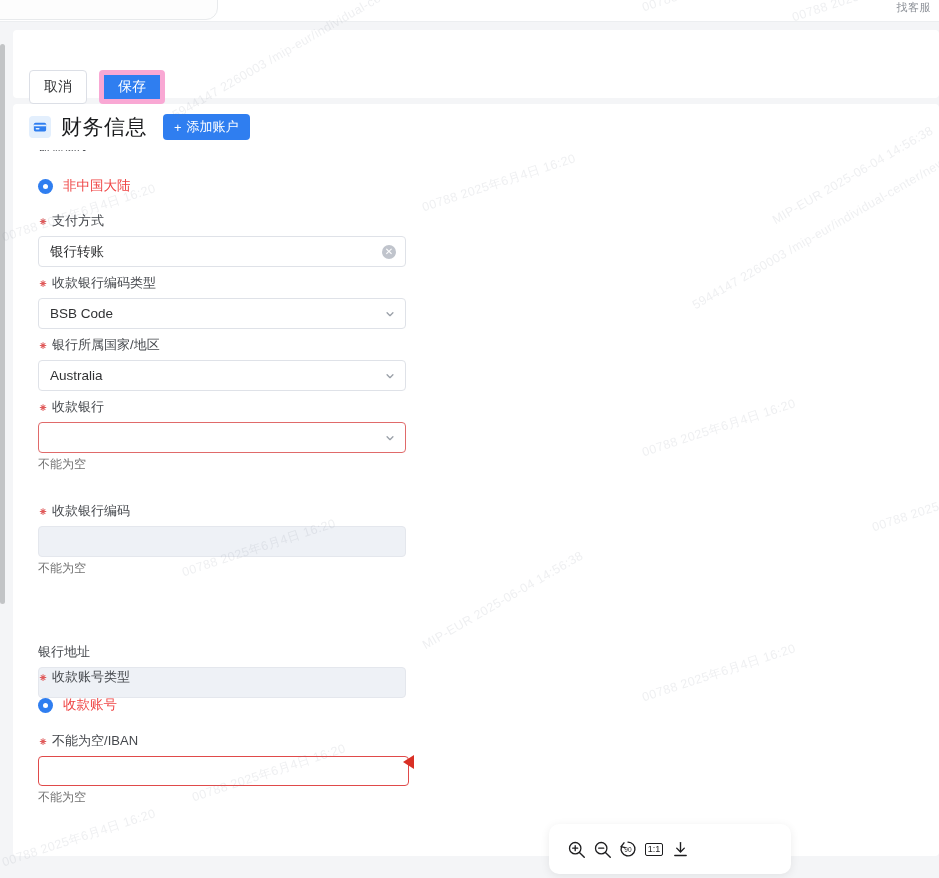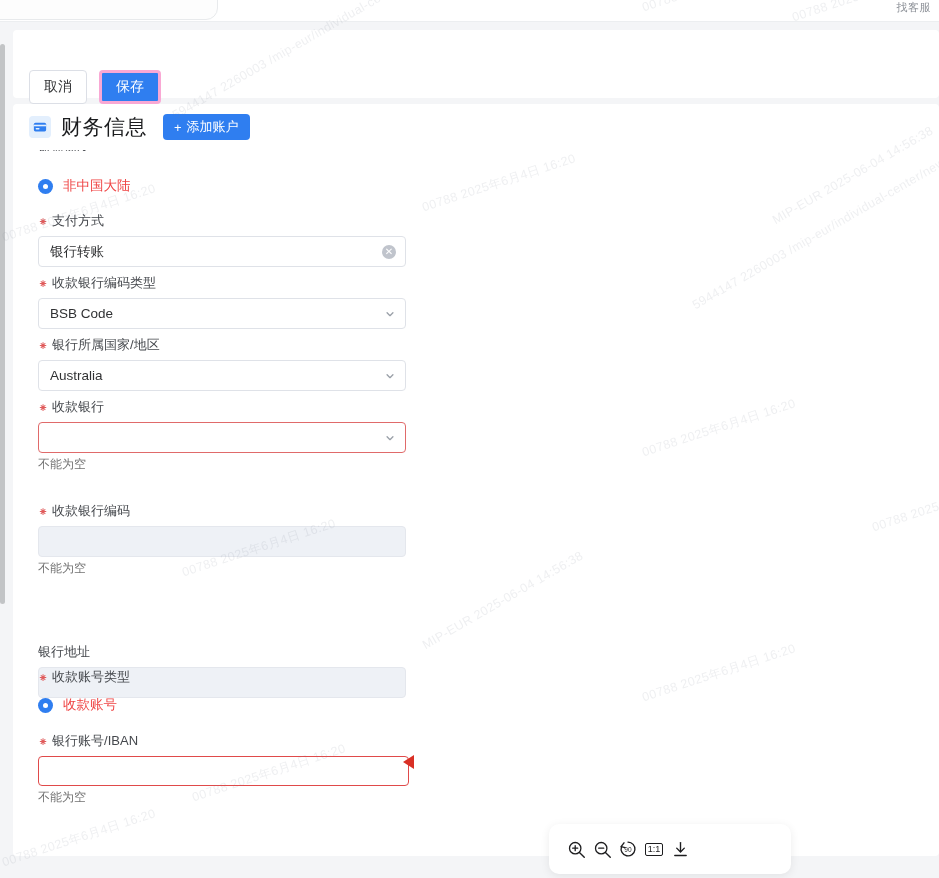--- a/index.html
+++ b/index.html
@@ -64,21 +64,21 @@
   .btn {
     height: 34px; min-width: 56px;
     border-radius: 4px;
     font-size: 14px;
     display: flex; align-items: center; justify-content: center;
     padding: 0 14px;
     cursor: pointer;
     user-select: none;
   }
   .btn-cancel { background: #ffffff; color: #303133; border: 1px solid #dcdfe6; }
-  .btn-save { background: #2f7ef0; color: #ffffff; border: 3px solid #f9a8d4; }
+  .btn-save { background: #2f7ef0; color: #ffffff; border: 5px solid #f9a8d4; }
 
   
   .main-card {
     position: absolute; left: 13px; top: 104px;
     width: 926px; height: 752px;
     background: #ffffff;
     border-radius: 4px;
     overflow: hidden;
   }
   .card-header {
@@ -341,21 +341,21 @@
           </div>
           <div class="radio-row" style="margin-top:8px;">
             <div class="radio"></div>
             <div class="radio-label">收款账号</div>
           </div>
         </div>
 
         <div class="field" style="position:absolute; left:25px; top:582px;">
           <div class="lbl">
             <span class="req">⁕</span>
-            <span>银行账号/IBAN</span>
+            <span>不能为空/IBAN</span>
           </div>
           <div class="ctl err-thick" style="width:371px;">
             <span></span>
           </div>
           <div class="err-msg">不能为空</div>
         </div>
 
       </div>
     </div>
   </div>

